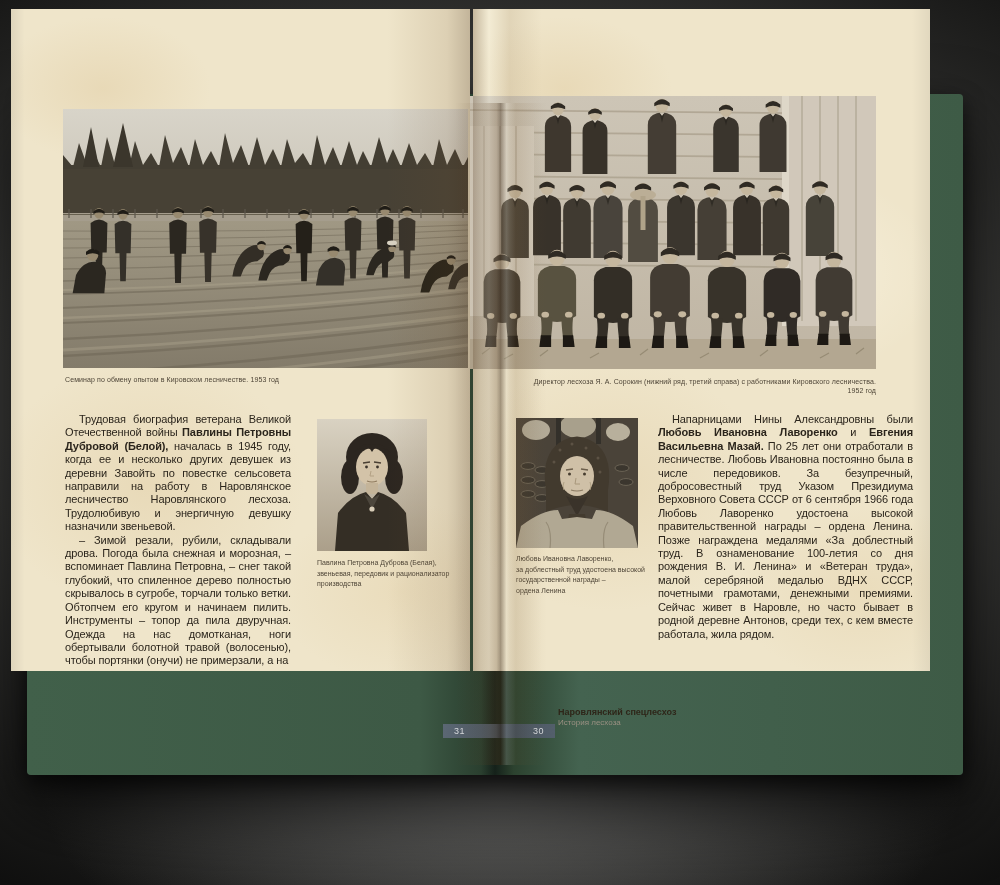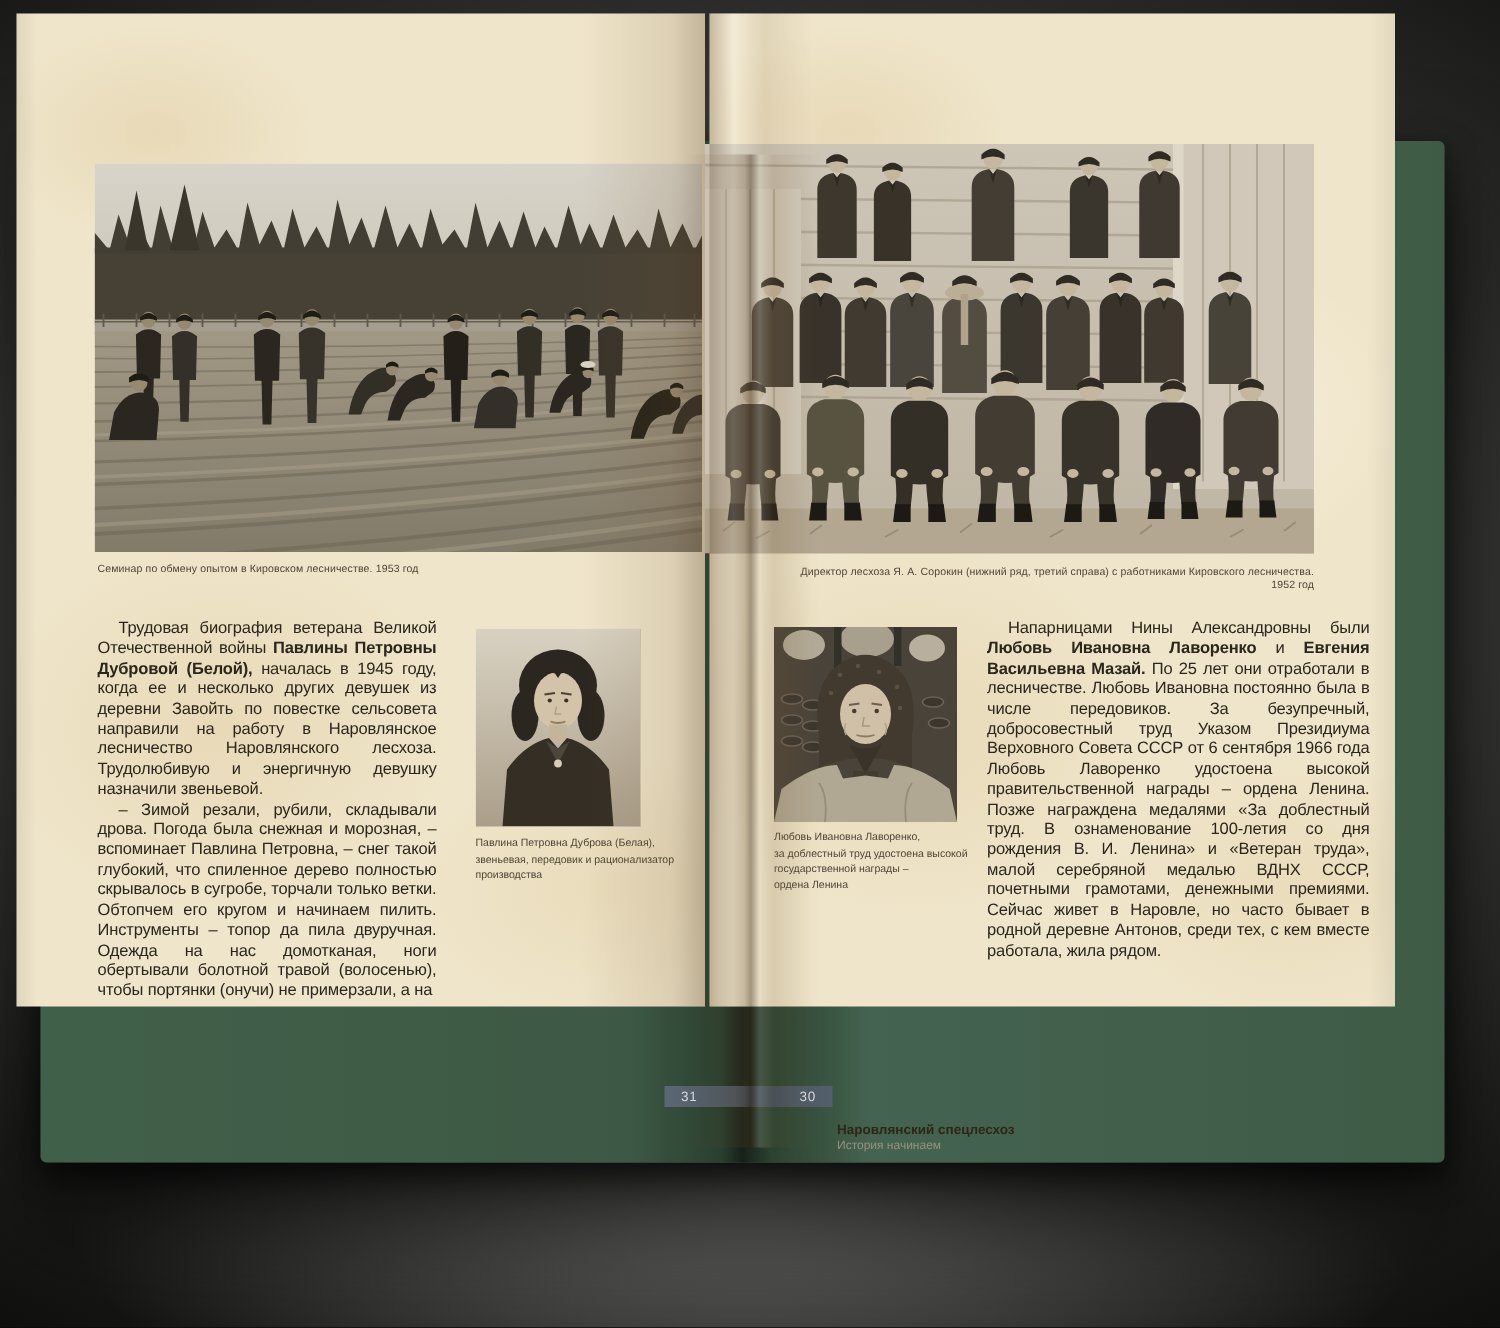--- a/index.html
+++ b/index.html
@@ -46,21 +46,21 @@
     margin:0;text-indent:14px;font-size:11px;line-height:13.4px;text-align:justify;
     color:#2b251c;letter-spacing:-0.1px;
   }
   .body-text b{font-weight:bold;}
   .footer-bar{
     position:absolute;left:443px;top:724px;width:112px;height:14px;z-index:4;
     display:flex;justify-content:space-between;align-items:center;padding:0 11px;box-sizing:border-box;
     background:linear-gradient(90deg,#5b6773 0%, #4c5864 42%, #3a444e 52%, #4d5965 78%, #535f6b 100%);
   }
   .footer-bar span{font-size:9px;color:#d7dade;letter-spacing:0.5px;}
-  .footer-title{position:absolute;left:558px;top:748px;z-index:7;}
+  .footer-title{position:absolute;left:558px;top:707px;z-index:7;}
   .footer-title .t1{font-size:9px;font-weight:bold;color:#2e2619;line-height:10px;}
   .footer-title .t2{font-size:8px;color:#9a9082;line-height:9px;margin-top:1px;}
 </style>
 </head>
 <body>
 
 <div class="stage">
 
   <div class="cover"></div>
 
@@ -292,16 +292,16 @@
   </div>
 
   <div class="gutter"></div>
 
   <div class="footer-bar">
     <span>31</span>
     <span>30</span>
   </div>
   <div class="footer-title">
     <div class="t1">Наровлянский спецлесхоз</div>
-    <div class="t2">История начинаем</div>
+    <div class="t2">История лесхоза</div>
   </div>
 
 </div>
 
 </body></html>

